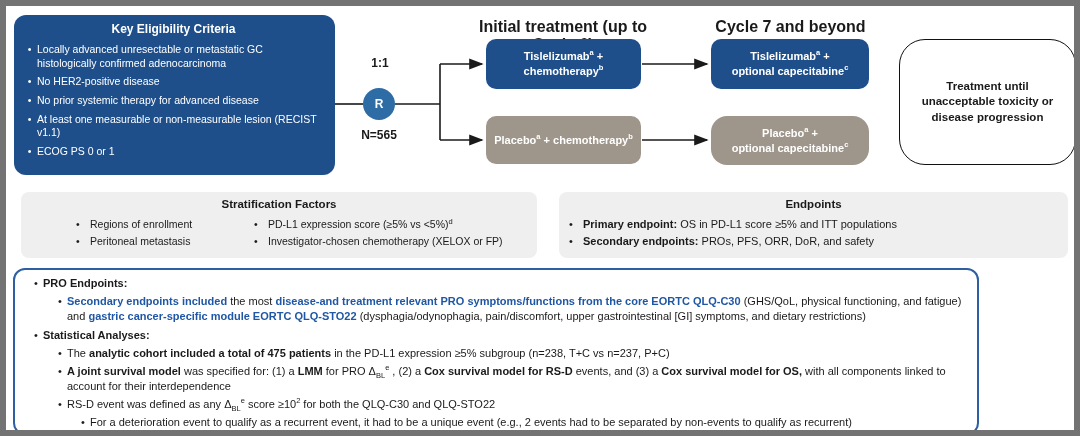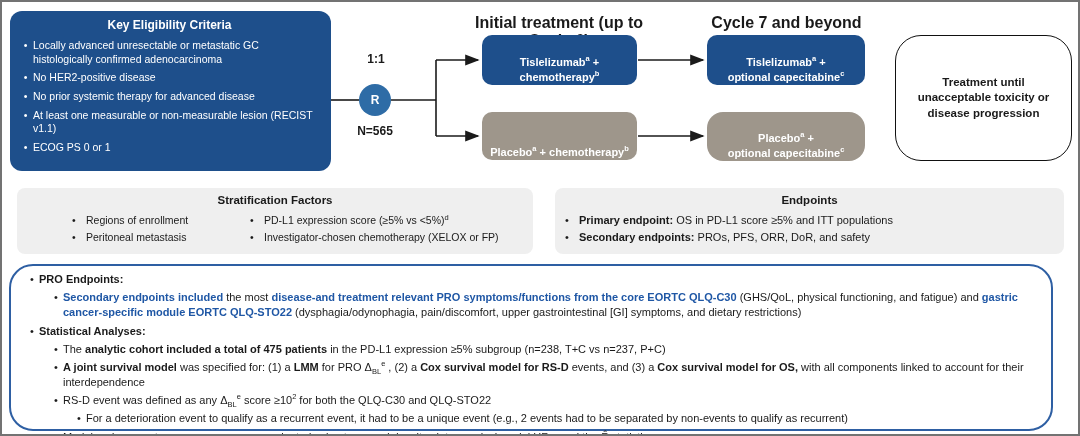--- a/index.html
+++ b/index.html
@@ -1,18 +1,18 @@
 <!DOCTYPE html>
 <html><head>
 <meta charset="utf-8">
 <style>
   html,body{margin:0;padding:0;background:#fff;}
   .canvas{
     position:relative;width:1080px;height:436px;background:#ffffff;
-    border:2px solid #737373;box-sizing:border-box;
+    border:6px solid #737373;box-sizing:border-box;
     font-family:"Liberation Sans", sans-serif;color:#1a1a1a;overflow:hidden;padding-left:48px;
   }
   
   .elig{position:absolute;left:8px;top:9px;width:321px;height:160px;
     background:#1e4f8b;border-radius:12px;color:#fff;box-sizing:border-box;
     padding:7px 10px 4px 8px;}
   .elig-title{text-align:center;font-weight:bold;font-size:12px;margin:0 0 7px 0;}
   .elig-item{display:flex;font-size:10.5px;line-height:1.3;margin-bottom:5px;}
   .elig-item .mk{width:15px;flex:none;text-align:center;}
   .elig-item .mk::before{content:"\2022";}
@@ -26,21 +26,21 @@
   .nlabel{position:absolute;left:339px;top:122px;width:68px;text-align:center;
     font-weight:bold;font-size:12px;}
   
   .connectors{position:absolute;left:0;top:0;pointer-events:none;}
   
   .colhead{position:absolute;top:12px;font-weight:bold;font-size:16px;text-align:center;}
   .colhead.initial{left:452px;width:210px;}
   .colhead.c7{left:697px;width:175px;}
   
   .arm{position:absolute;border-radius:10px;color:#fff;font-weight:bold;font-size:11px;
-    display:flex;align-items:flex-end;justify-content:center;text-align:center;
+    display:flex;align-items:center;justify-content:center;text-align:center;
     line-height:1.35;padding:0 6px;box-sizing:border-box;}
   .arm.blue{background:#1e4f8b;}
   .arm.gray{background:#9e968b;}
   .arm.i-tis{left:480px;top:33px;width:155px;height:50px;}
   .arm.i-pbo{left:480px;top:110px;width:155px;height:48px;}
   .arm.c-tis{left:705px;top:33px;width:158px;height:50px;}
   .arm.c-pbo{left:705px;top:110px;width:158px;height:49px;border-radius:16px;}
   
   .outcome{position:absolute;left:893px;top:33px;width:177px;height:126px;
     background:#fff;border:1.5px solid #111;border-radius:26px;box-sizing:border-box;
@@ -54,22 +54,22 @@
   .panel-title{text-align:center;font-weight:bold;font-size:11.5px;margin-top:6px;}
   .strat-col{position:absolute;top:25px;}
   .strat-col.c1{left:55px;}
   .strat-col.c2{left:233px;}
   .p-item{display:flex;font-size:10.5px;line-height:1.35;margin-bottom:3px;}
   .p-item .mk{width:14px;flex:none;text-align:left;}
   .p-item .mk::before{content:"\2022";}
   .endp-items{position:absolute;left:10px;top:25px;right:8px;}
   .endp-items .p-item{font-size:11px;margin-bottom:2px;}
   
-  .bottom{position:absolute;left:7px;top:262px;width:1044px;height:167px;
-    background:#fff;border:2px solid #2e5fa3;border-radius:24px;box-sizing:border-box;
+  .bottom{position:absolute;left:7px;top:262px;width:966px;height:167px;
+    background:#fff;border:2px solid #2e5fa3;border-radius:12px;box-sizing:border-box;
     padding:6px 14px 0 0;}
   .b-row{display:flex;font-size:11px;line-height:1.3;margin-bottom:4px;}
   .b-row .mk{flex:none;text-align:center;}
   .b-row .mk::before{content:"\2022";}
   .b-row .tx{flex:1;}
   .b-row.l1 .mk{width:14px;margin-left:14px;}
   .b-row.l2 .mk{width:14px;margin-left:38px;}
   .b-row.l3 .mk{width:14px;margin-left:61px;}
   .b-row.para{margin-bottom:5px;}
   sup{font-size:7.5px;line-height:0;}

